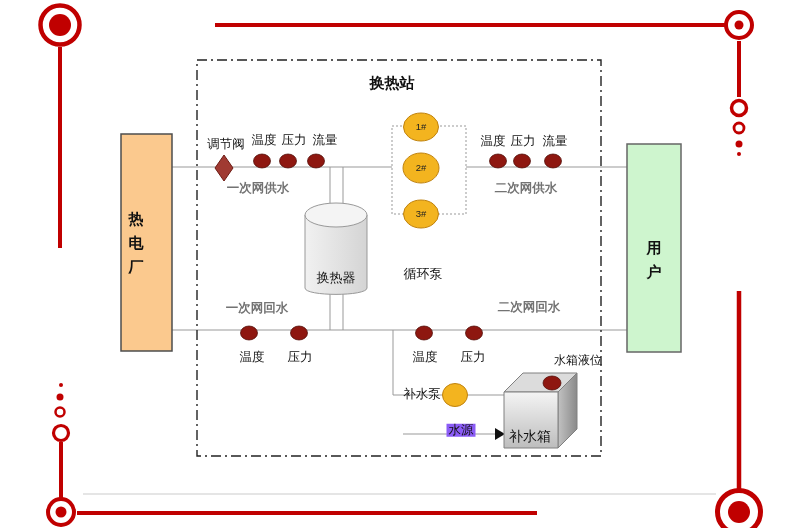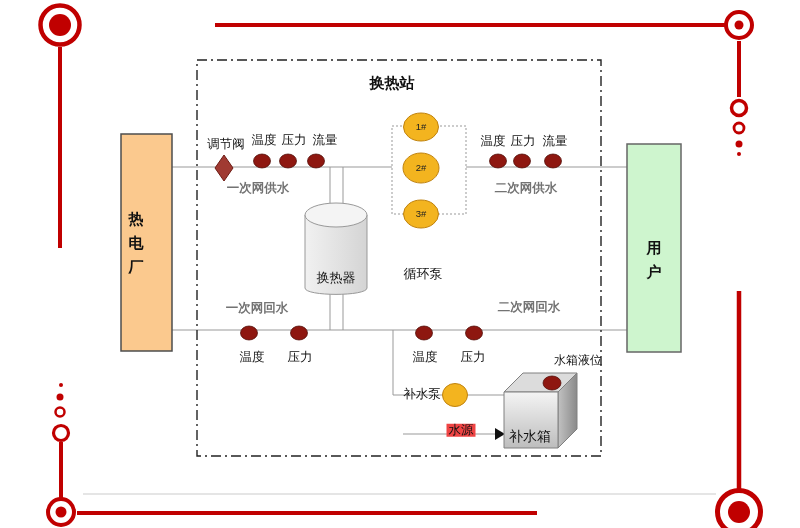--- a/index.html
+++ b/index.html
@@ -7,21 +7,21 @@
           font-family:"Liberation Sans",sans-serif;color:#111;}
   .canvas svg{position:absolute;left:0;top:0;}
   .lbl{position:absolute;transform:translate(-50%,-50%);font-size:12.5px;line-height:1;
        white-space:nowrap;color:#111;}
   .lbl.title{font-size:15px;font-weight:bold;}
   .lbl.blue{color:#737373;font-weight:bold;}
   .lbl.big{font-size:13px;}
   .lbl.tank{font-size:14px;}
   .lbl.small{font-size:12px;}
   .lbl.pumpnum{font-size:9.5px;color:#222;}
-  .lbl.bgwhite{background:#ef4444;padding:0 2px;}
+  .lbl.bgwhite{background:#8b5cf6;padding:0 2px;}
   .vert{width:17px;white-space:normal;word-break:break-all;text-align:center;
         line-height:24px;font-size:15px;font-weight:bold;}
 </style>
 </head>
 <body>
 
 <div class="canvas">
 
   <svg width="800" height="528" viewBox="0 0 800 528">
     <defs>

